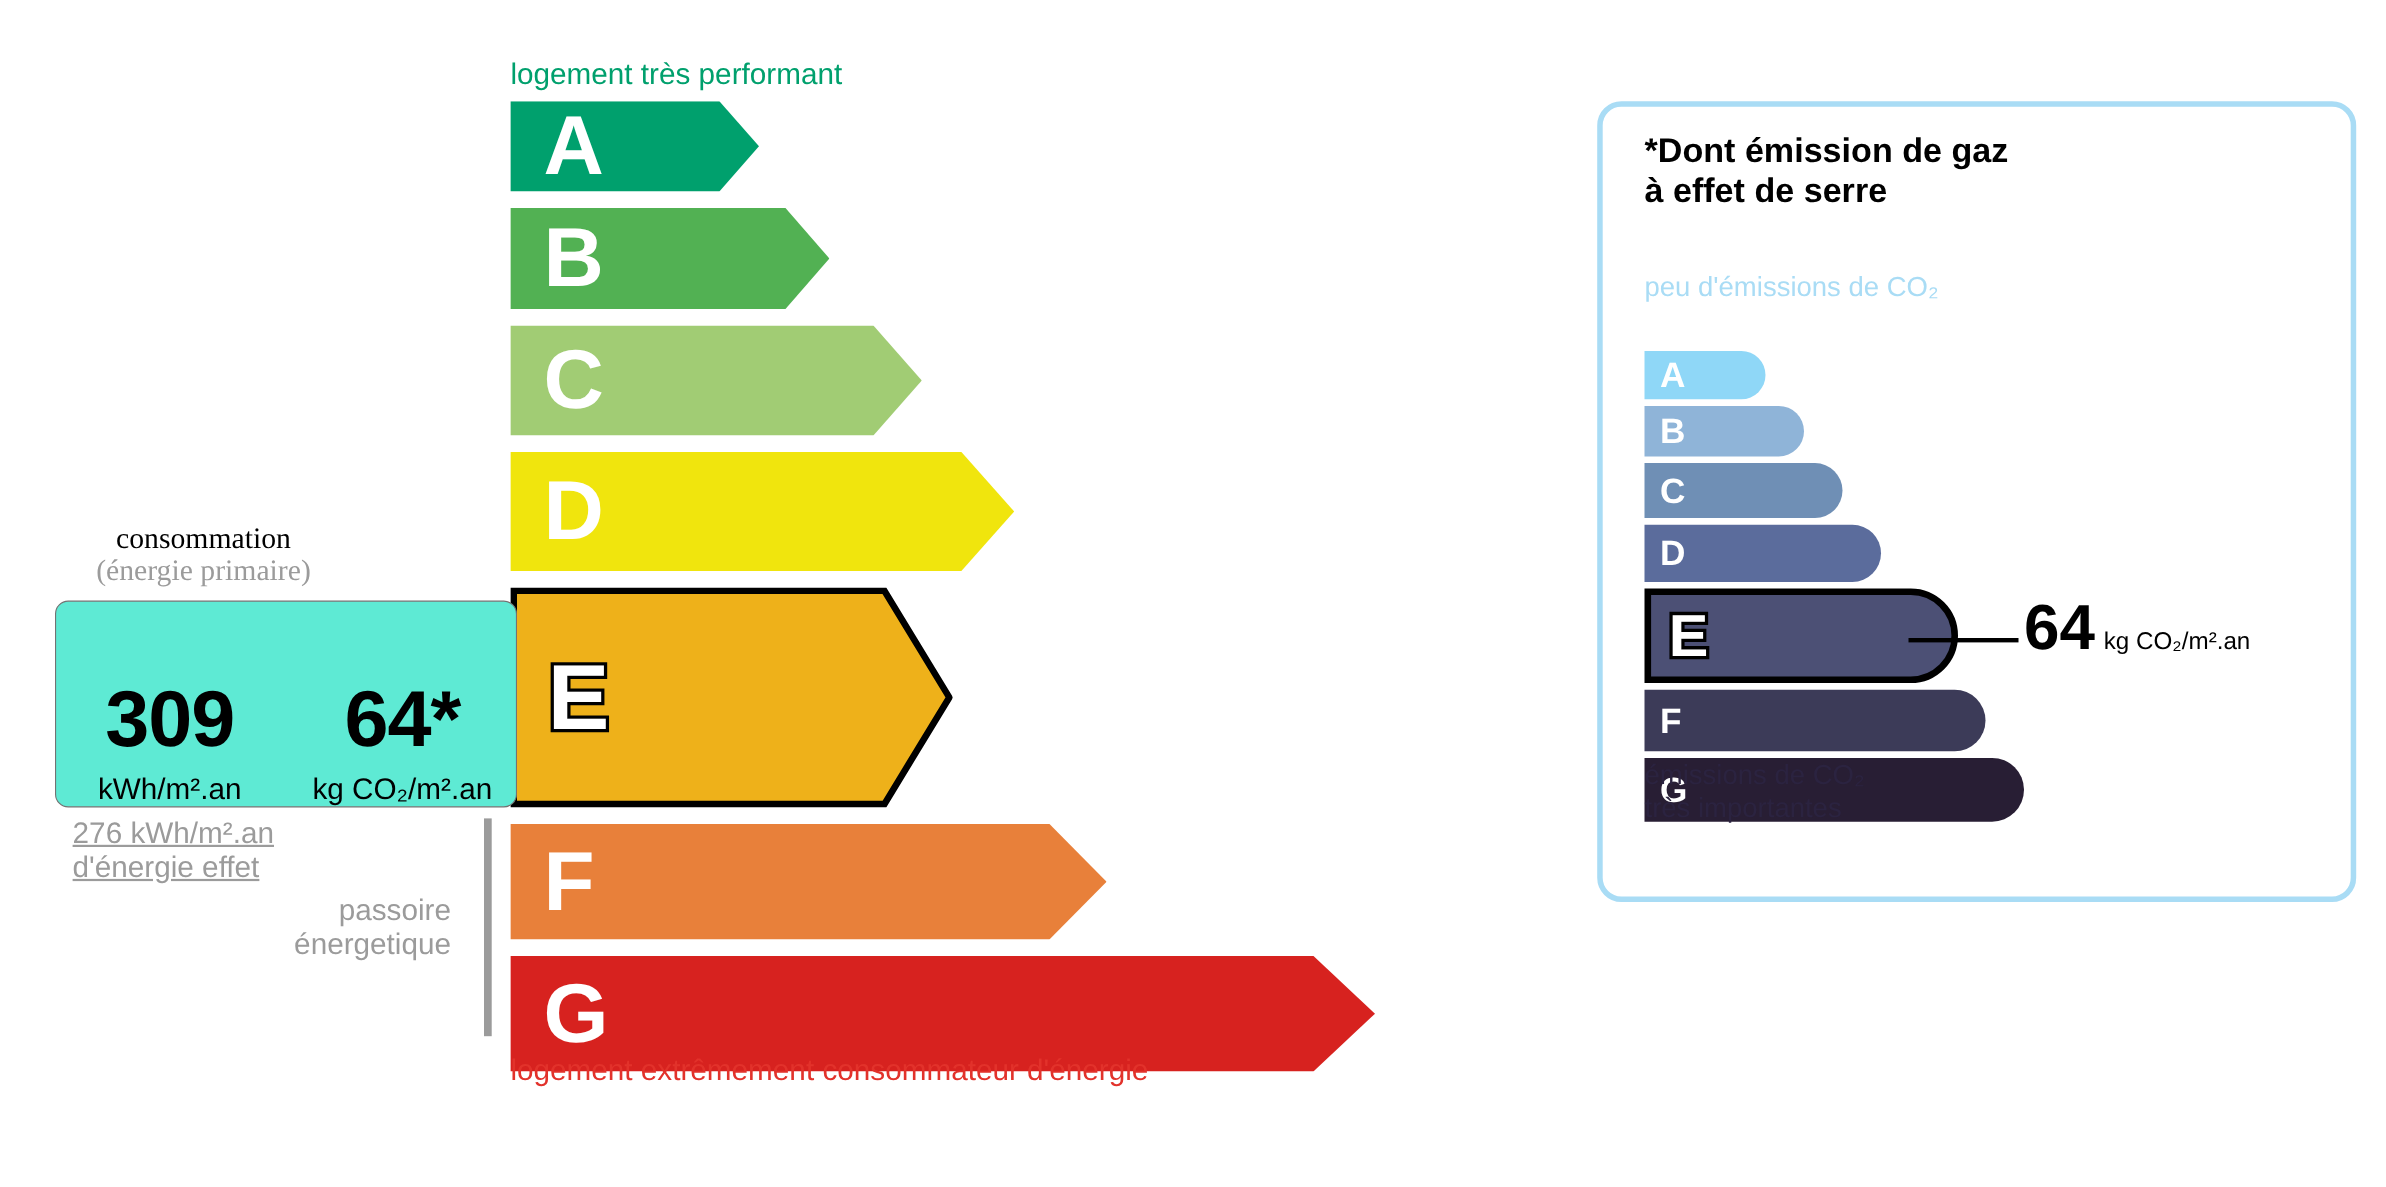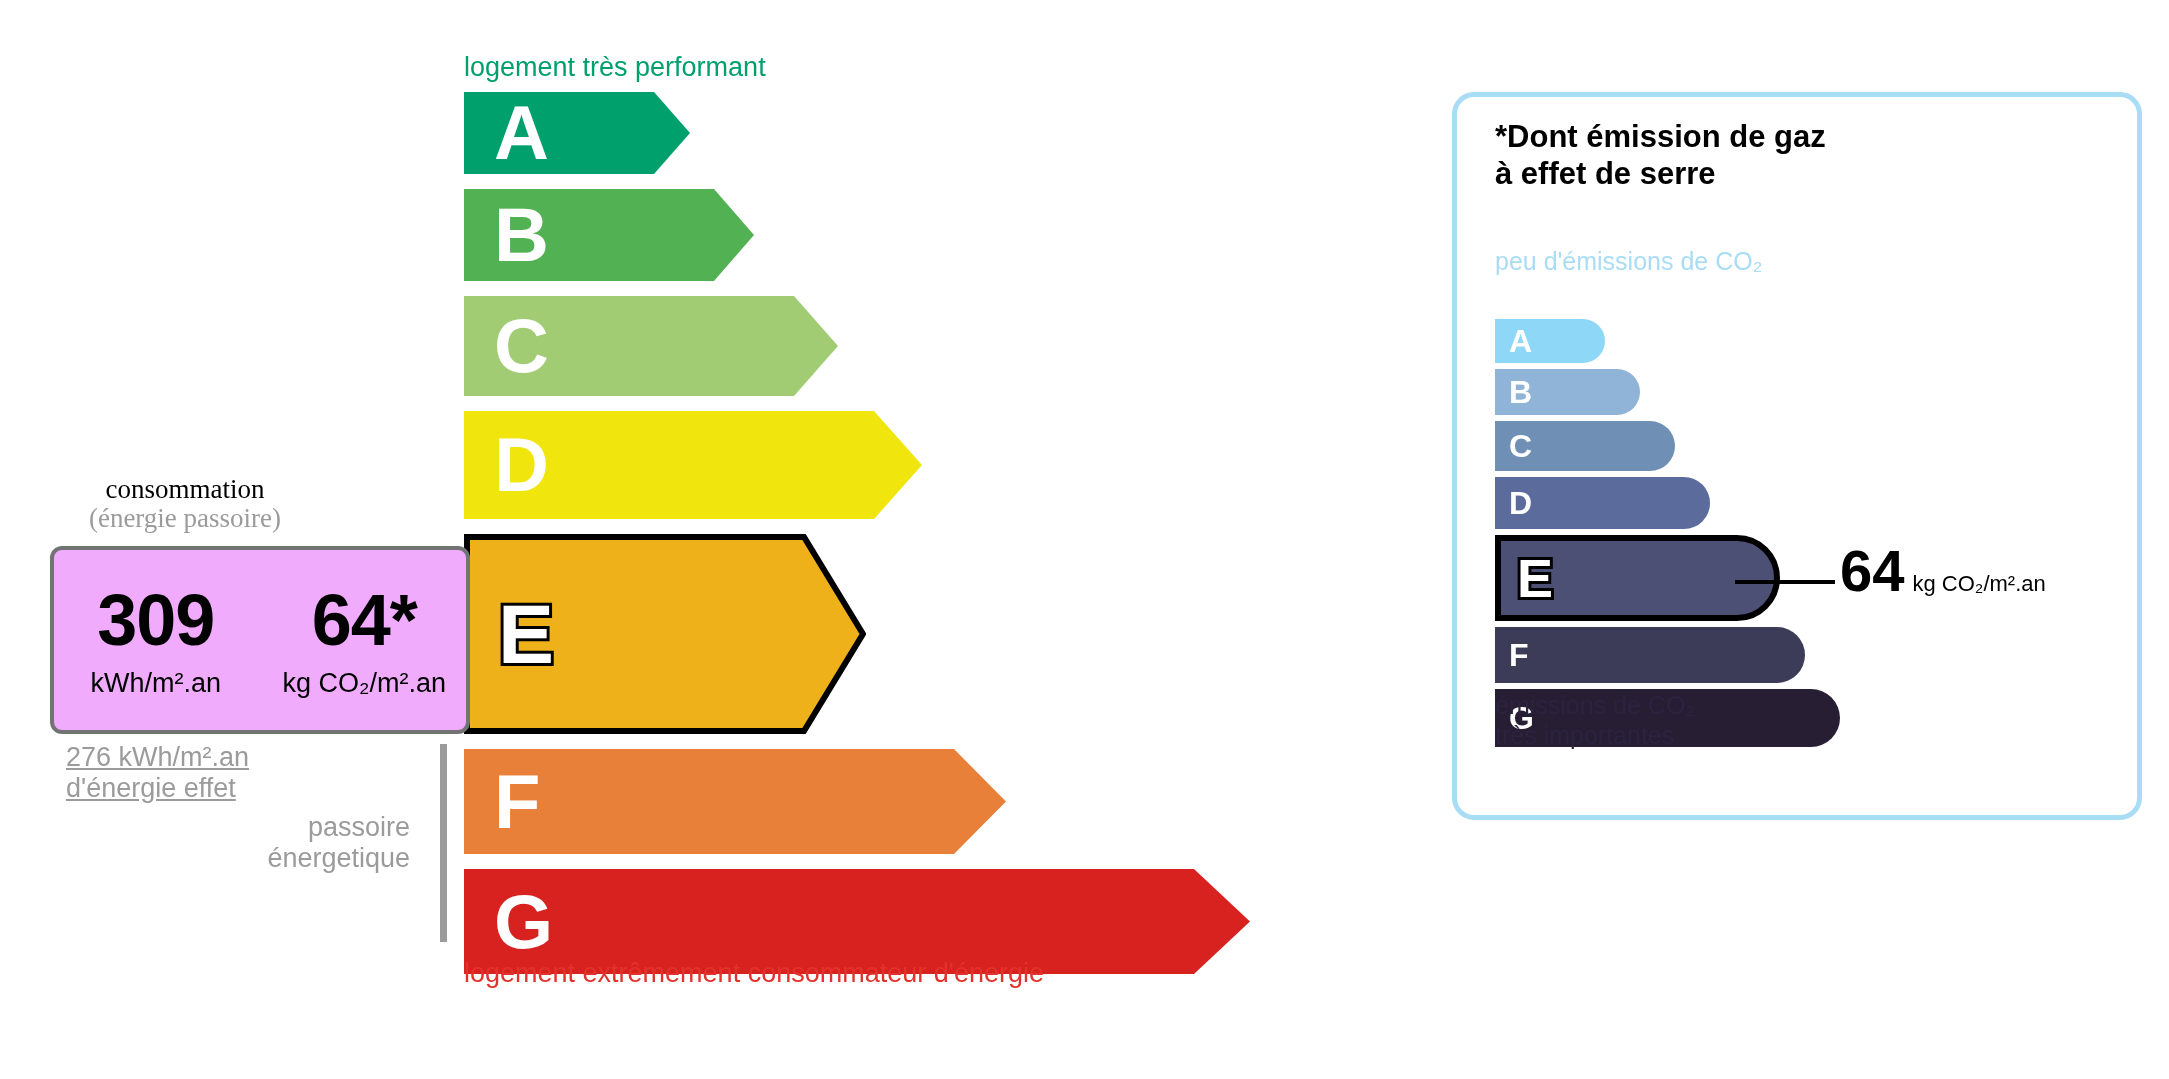--- a/index.html
+++ b/index.html
@@ -70,26 +70,26 @@
     white-space: nowrap;
   }
 
   
   #value-box {
     position: absolute;
     left: 50px;
     top: 546px;
     width: 420px;
     height: 188px;
-    border: 4px solid #737373;
+    border: 1px solid #737373;
     border-radius: 12px;
-    background: #f0abfc;
+    background: #5eead4;
     box-sizing: border-box;
     display: flex;
-    align-items: center;
+    align-items: flex-end;
     z-index: 5;
   }
   .value-cell {
     flex: 1;
     display: flex;
     flex-direction: column;
     align-items: center;
     justify-content: center;
     padding-top: 4px;
   }
@@ -318,21 +318,21 @@
           <polygon points="0,0 730,0 786,52.5 730,105 0,105" fill="#d7221f"></polygon>
         </svg>
         <span class="band-letter">G</span>
       </div>
     </div>
 
   <div id="bottom-caption">logement extrêmement consommateur d'énergie</div>
 
   <div id="label-consommation">
     <span>consommation</span>
-    <span class="sub">(énergie passoire)</span>
+    <span class="sub">(énergie primaire)</span>
   </div>
 
   <div id="label-emissions">émissions</div>
 
   <div id="value-box">
     <div class="value-cell">
       <div class="big">309</div>
       <div class="unit">kWh/m².an</div>
     </div>
     <div id="value-divider"></div>

